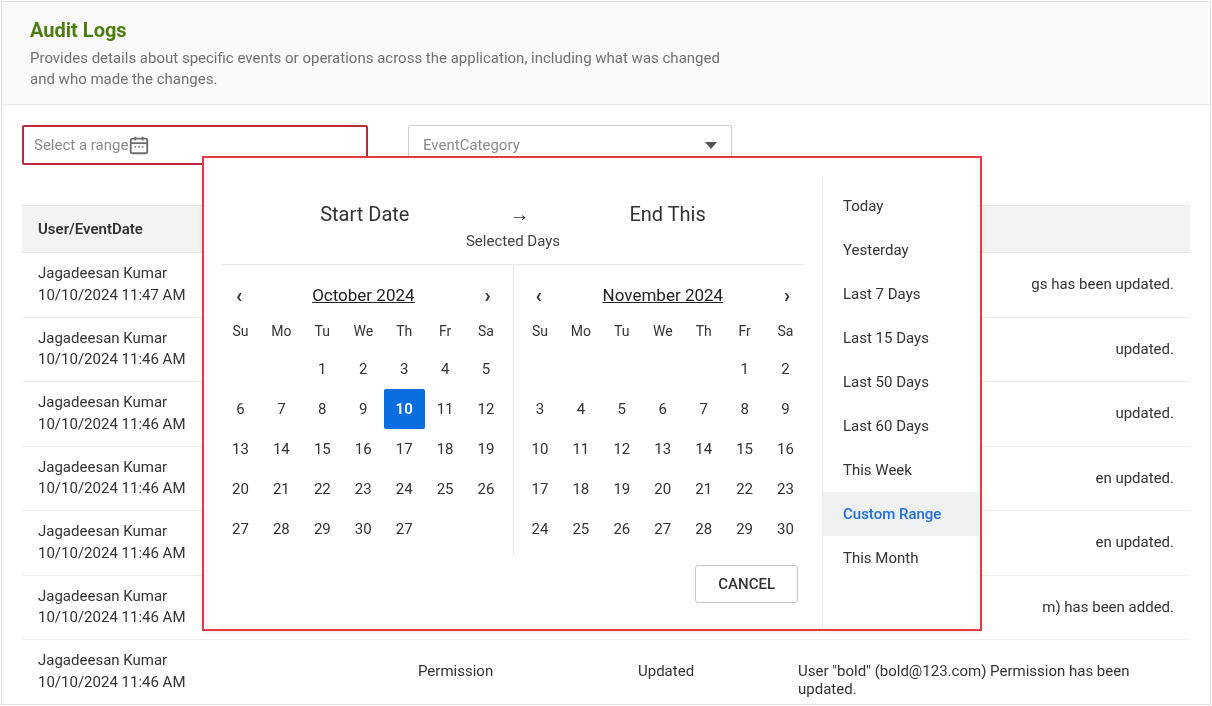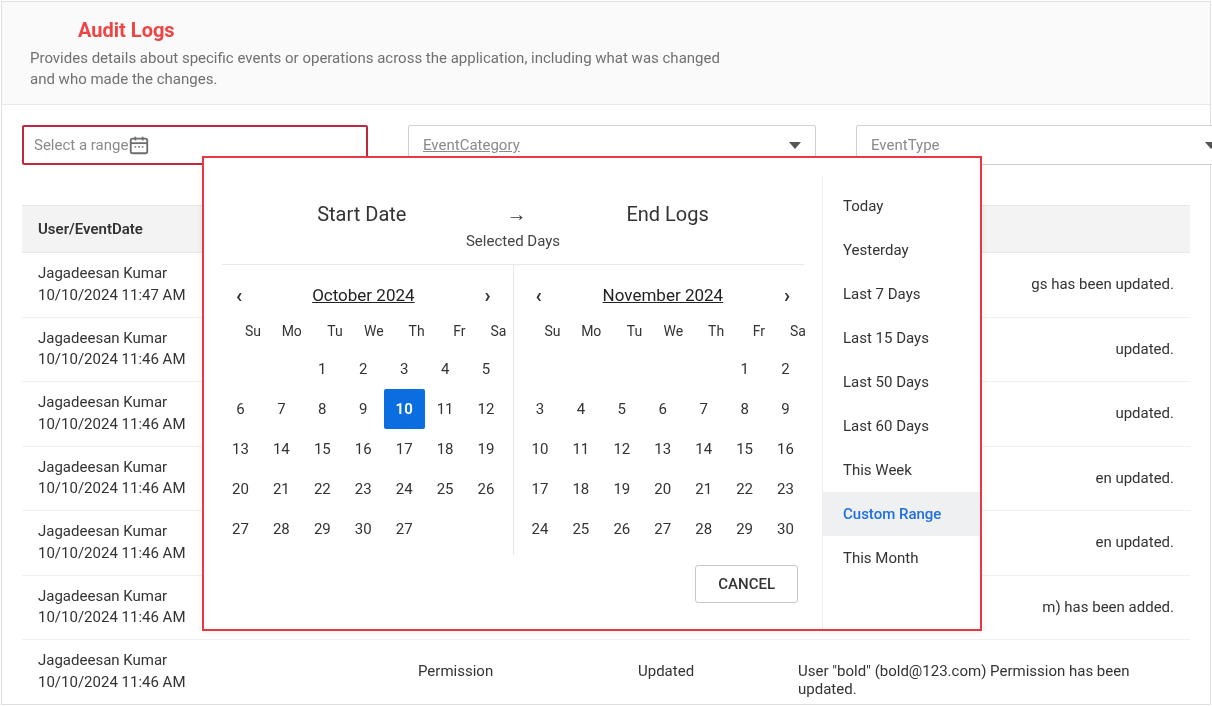--- a/index.html
+++ b/index.html
@@ -1,32 +1,32 @@
 <!DOCTYPE html>
 <html><head>
 <meta charset="utf-8">
 <style>
   * { box-sizing: border-box; margin: 0; padding: 0; }
   body { font-family: -apple-system, BlinkMacSystemFont, "Segoe UI", Roboto, Arial, sans-serif; font-size: 14px; color: #333; background: #fff; width: 1212px; height: 706px; overflow: hidden; position: relative; }
 
   .page { border: 1px solid #e0e0e0; width: 1210px; height: 704px; margin: 1px; }
 
   .header { background: #fafafa; padding: 16px 28px 14px 28px; border-bottom: 1px solid #e8e8e8; }
-  .header h1 { font-size: 20px; font-weight: 700; color: #ef4444; margin-bottom: 6px; margin-left: 48px; }
+  .header h1 { font-size: 20px; font-weight: 700; color: #4d7c0f; margin-bottom: 6px; }
   .header p { font-size: 15px; color: #707070; max-width: 700px; line-height: 1.4; }
 
   .filters { display: flex; gap: 40px; padding: 20px 20px 12px 20px; }
   .filter { position: relative; }
 
   .range-input { width: 346px; height: 40px; border: 2px solid #c0283d; border-radius: 2px; display: flex; align-items: center; padding: 0 10px; background: #fff; justify-content: flex-start; }
   .range-input .placeholder { color: #8a8a8a; font-size: 15px; }
   .cal-icon { width: 22px; height: 22px; color: #6d6d6d; }
 
   .select-input { height: 40px; border: 1px solid #d0d0d0; border-radius: 2px; display: flex; align-items: center; padding: 0 14px; background: #fff; justify-content: space-between; color: #8a8a8a; font-size: 15px; }
-  .select-input.cat { width: 408px; text-decoration: underline; }
+  .select-input.cat { width: 324px; }
   .select-input.type { width: 376px; }
   .caret { width: 0; height: 0; border-left: 6px solid transparent; border-right: 6px solid transparent; border-top: 7px solid #555; }
 
   .table-area { padding: 0 20px 0 20px; margin-top: 28px; }
   .thead { background: #f3f3f3; border: 1px solid #e8e8e8; border-left: none; border-right: none; padding: 14px 16px; font-weight: 600; color: #333; font-size: 15px; }
   .trow { padding: 10px 16px 10px 16px; border-bottom: 1px solid #f0f0f0; display: flex; gap: 40px; align-items: flex-start; font-size: 15px; color: #333; }
   .trow .c-user { width: 340px; line-height: 1.45; }
   .trow .c-user .u { color: #333; }
   .trow .c-user .d { color: #333; }
   .trow .c-cat { width: 180px; padding-top: 12px; }
@@ -45,21 +45,21 @@
   .drp-top .lbl { font-size: 20px; color: #333; }
   .drp-top .arrow { font-size: 20px; color: #333; }
   .drp-subt { text-align: center; color: #444; font-size: 15px; padding-bottom: 14px; border-bottom: 1px solid #e8e8e8; margin: 0 8px; }
 
   .months { display: flex; }
   .month { flex: 1; padding: 12px 6px 6px 6px; }
   .month:first-child { border-right: 1px solid #e8e8e8; }
   .mhead { display: flex; justify-content: space-between; align-items: center; padding: 4px 10px 10px 10px; }
   .mhead .mtitle { font-size: 17px; color: #222; text-decoration: underline; }
   .mhead .chev { font-size: 20px; color: #333; font-weight: bold; cursor: pointer; padding: 2px 6px; }
-  .dow { display: grid; grid-template-columns: repeat(7, 1fr); text-align: right; font-size: 14px; color: #333; padding-bottom: 6px; }
+  .dow { display: grid; grid-template-columns: repeat(7, 1fr); text-align: center; font-size: 14px; color: #333; padding-bottom: 6px; }
   .dow span { padding: 4px 0; }
   .days { display: grid; grid-template-columns: repeat(7, 1fr); text-align: center; }
   .day { height: 40px; line-height: 40px; font-size: 15px; color: #333; cursor: pointer; }
   .day.empty { cursor: default; }
   .day.sel { background: #0a6de0; color: #fff; font-weight: 600; border-radius: 2px; }
   .drp-foot { display: flex; justify-content: flex-end; gap: 0; padding: 10px 14px 16px 14px; }
   .btn { height: 38px; padding: 0 22px; border-radius: 3px; font-size: 15px; cursor: pointer; display: inline-flex; align-items: center; justify-content: center; }
   .btn.cancel { border: 1px solid #c8c8c8; background: #fff; color: #333; font-weight: 500; }
   .btn.apply { border: 1px solid #d8d8d8; background: #eeeeee; color: #9c9c9c; font-weight: 700; letter-spacing: 0.5px; }
 
@@ -91,26 +91,20 @@
             </svg>
         </span>
       </div>
     </div>
     <div class="filter">
       <div class="select-input cat">
         <span>EventCategory</span>
         <span class="caret"></span>
       </div>
     </div>
-    <div class="filter">
-      <div class="select-input type">
-        <span>EventType</span>
-        <span class="caret"></span>
-      </div>
-    </div>
   </div>
 
   <div class="table-area">
     <div class="thead">
       <span>User/EventDate</span>
     </div>
     <div id="tbody">
         <div class="trow">
           <div class="c-user">
             <div class="u">Jagadeesan Kumar</div>
@@ -172,21 +166,21 @@
   </div>
 
 </div>
 
 <div class="drp">
   <div class="drp-body">
     <div class="drp-cal">
       <div class="drp-top">
         <span class="lbl">Start Date</span>
         <span class="arrow">→</span>
-        <span class="lbl">End Logs</span>
+        <span class="lbl">End This</span>
       </div>
       <div class="drp-subt">Selected Days</div>
       <div class="months" id="months">
           <div class="month">
             <div class="mhead">
               <span class="chev">‹</span>
               <span class="mtitle">October 2024</span>
               <span class="chev">›</span>
             </div>
             <div class="dow">

